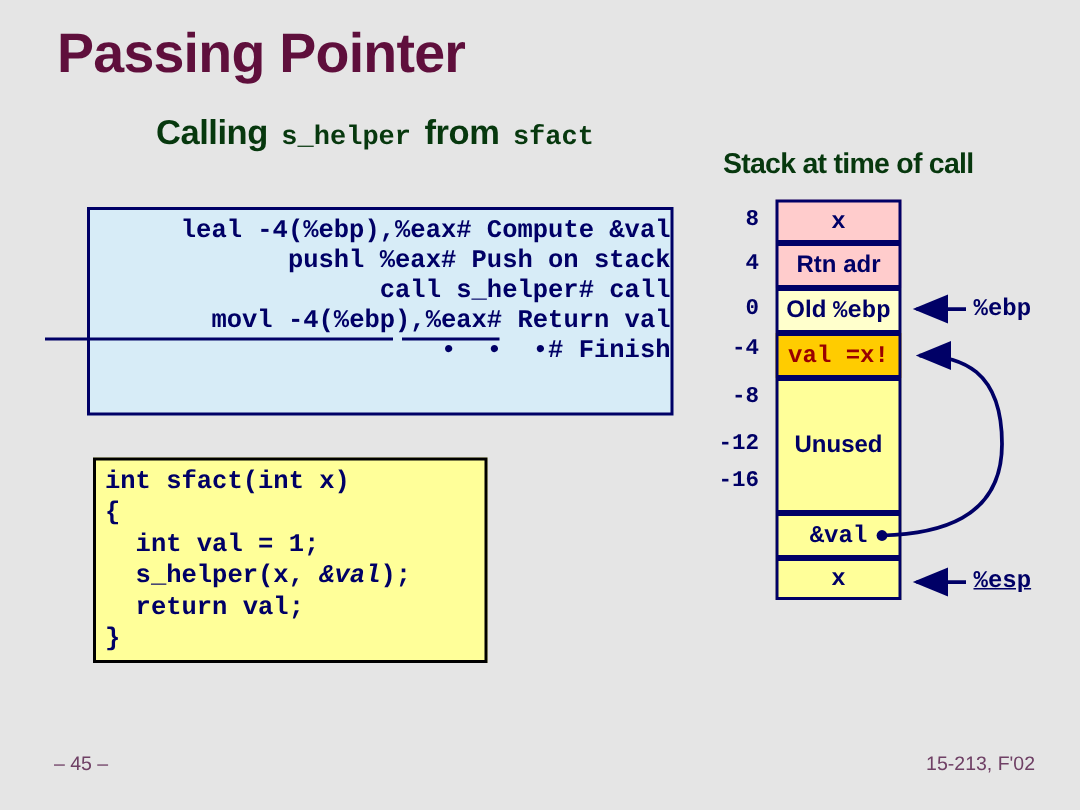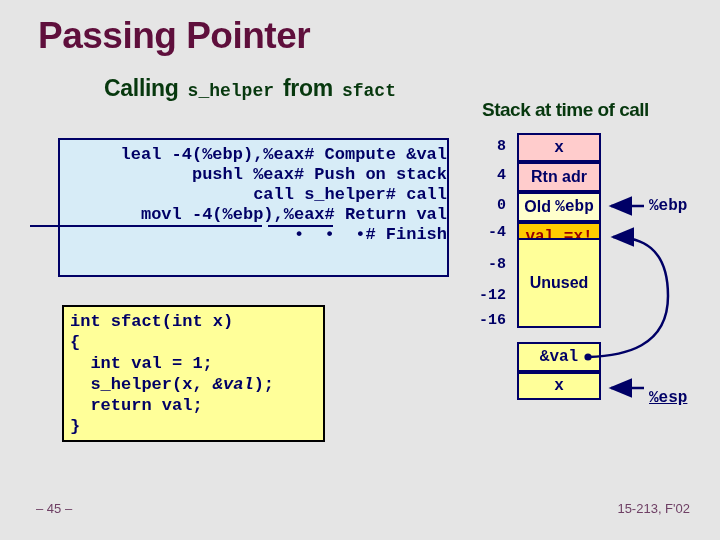--- a/index.html
+++ b/index.html
@@ -52,30 +52,30 @@
     position:absolute;left:517px;width:84px;box-sizing:border-box;
     border:2px solid #000066;display:flex;align-items:center;justify-content:center;
     font-size:16px;font-weight:bold;color:#000066;white-space:pre;
   }
   .mono{font-family:"Liberation Mono",monospace;}
   .sans{font-family:"Liberation Sans",sans-serif;}
   .cell-x-top   {top:133px;height:29px;background:#FFCCCC;}
   .cell-rtn     {top:162px;height:30px;background:#FFCCCC;}
   .cell-oldebp  {top:192px;height:30px;background:#FFFFCC;}
   .cell-val     {top:222px;height:30px;background:#FFCC00;color:#990000;}
-  .cell-unused  {top:238px;height:90px;background:#FFFF99;}
+  .cell-unused  {top:252px;height:90px;background:#FFFF99;}
   .cell-andval  {top:342px;height:30px;background:#FFFF99;}
   .cell-x-bot   {top:372px;height:28px;background:#FFFF99;}
 
   .reg-label{
     position:absolute;left:649px;height:18px;line-height:18px;
     font-family:"Liberation Mono",monospace;font-size:16px;font-weight:bold;color:#000066;
   }
   .reg-ebp{top:197px;}
-  .reg-esp{top:389px;text-decoration:underline;}
+  .reg-esp{top:378px;text-decoration:underline;}
 
   .overlay{position:absolute;left:0;top:0;width:720px;height:540px;pointer-events:none;}
 
   .footer{position:absolute;top:501px;font-size:13px;color:#6F4065;}
   .footer-left{left:36px;}
   .footer-right{right:30px;text-align:right;}
 </style>
 </head>
 <body>
 

